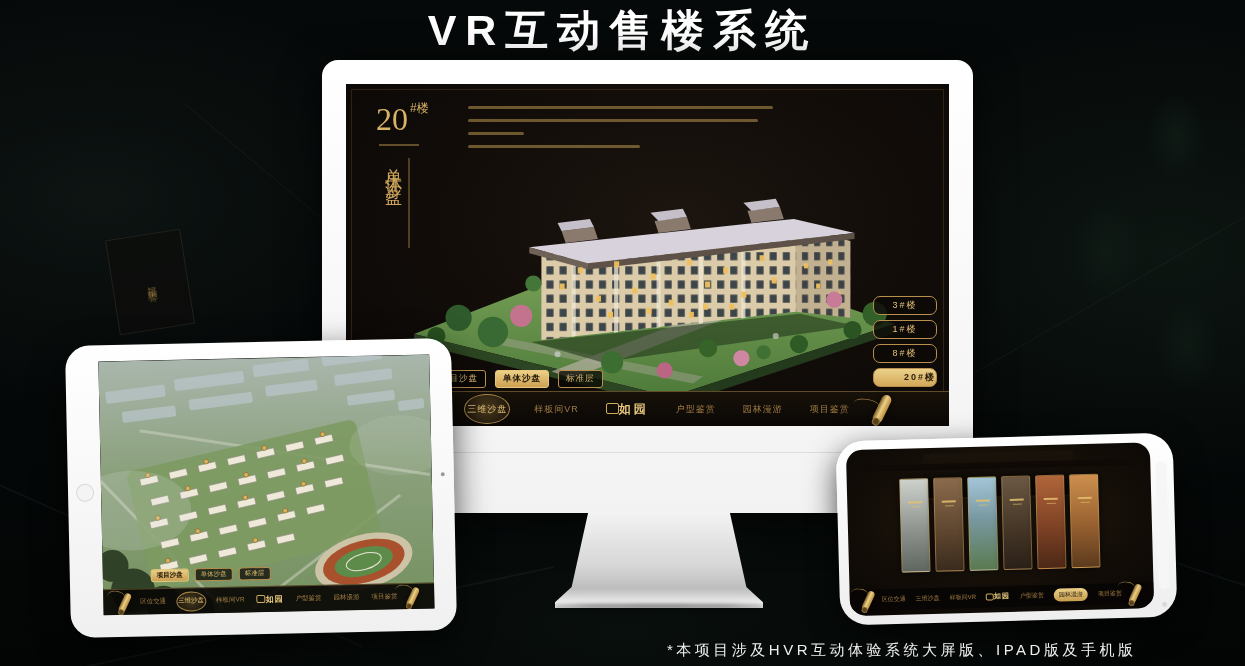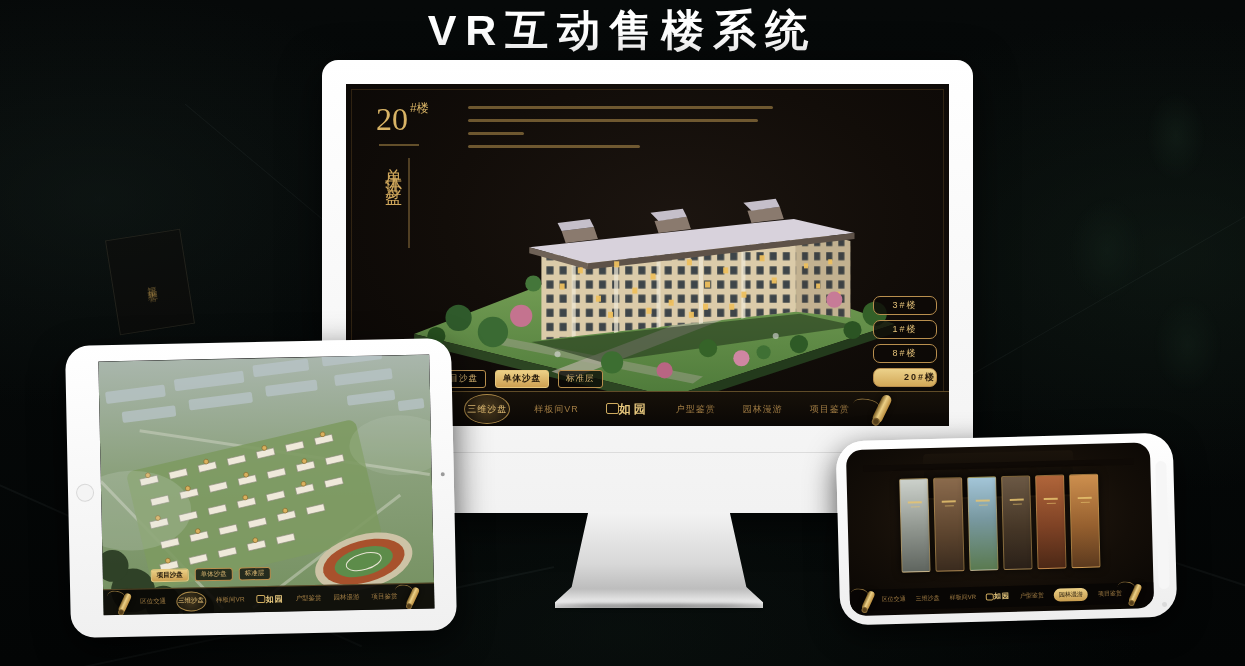--- a/index.html
+++ b/index.html
@@ -452,13 +452,14 @@
         <span class="nav-item">户型鉴赏</span>
         <span class="nav-item sel">园林漫游</span>
         <span class="nav-item">项目鉴赏</span>
         <span class="scroll sm"></span>
       </div>
     </div>
     <div class="p-pill"></div>
     <div class="p-dot"></div>
   </div>
 
+  <div class="footnote">*本项目涉及HVR互动体验系统大屏版、IPAD版及手机版</div>
 </div>
 
 </body></html>

